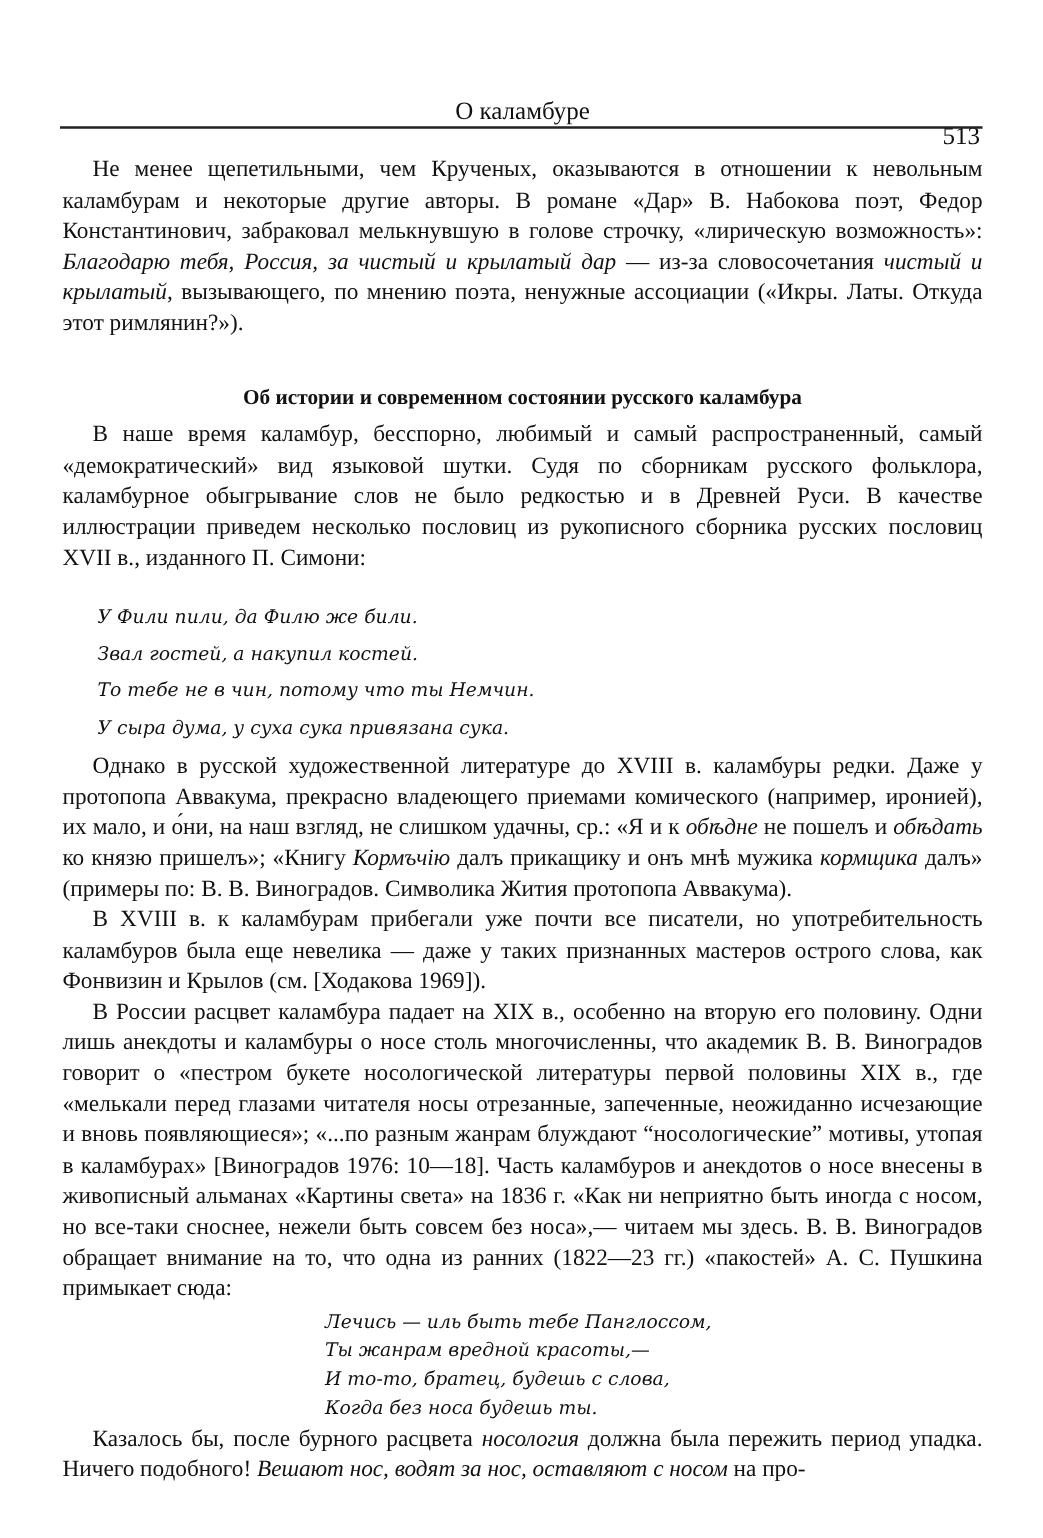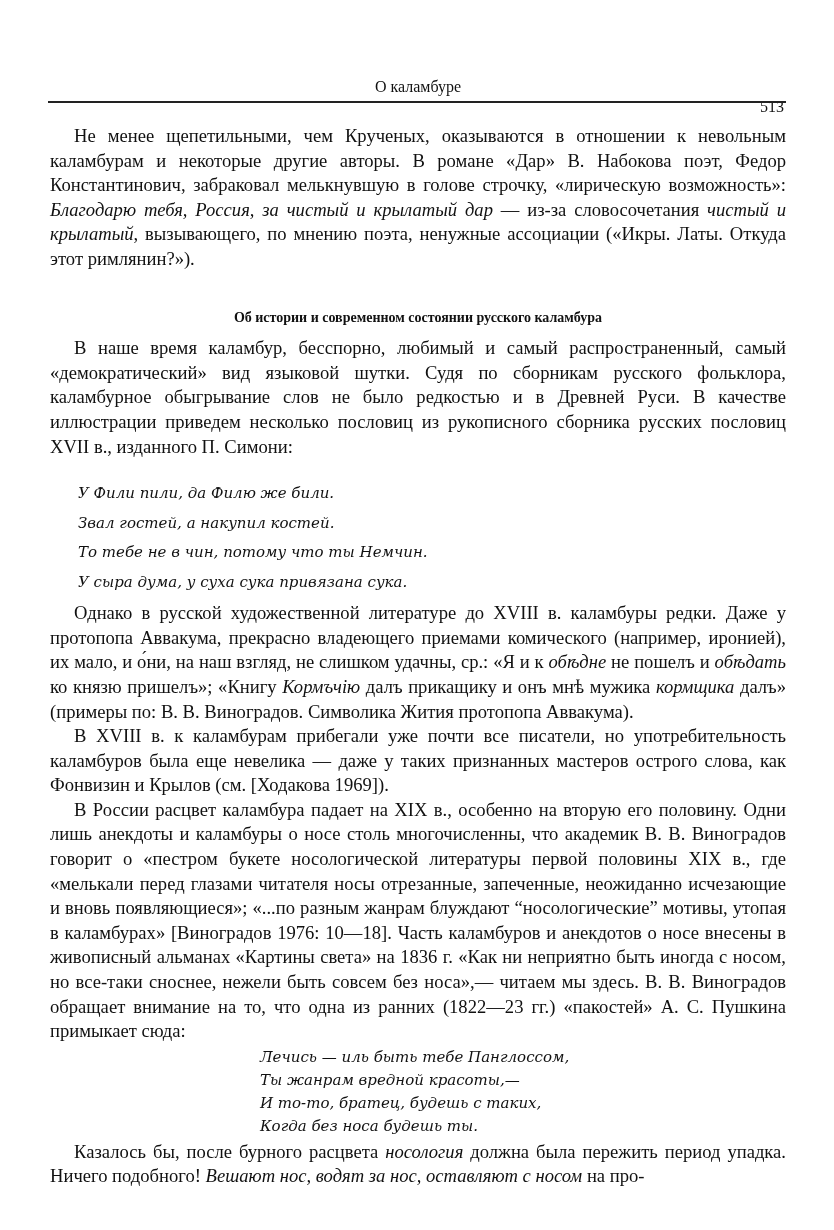--- a/index.html
+++ b/index.html
@@ -1,26 +1,26 @@
 <!DOCTYPE html>
 <html><head>
 <meta charset="utf-8">
 <style>
   html, body { margin: 0; padding: 0; background: #ffffff; }
   body { width: 834px; height: 1230px; position: relative; overflow: hidden;
          font-family: "Liberation Serif", "DejaVu Serif", serif; color: #111; }
   .page { position: absolute; left: 50px; top: 0; width: 736px; }
-  .running-head { position: absolute; left: 0; top: 78px; width: 736px; height: 22px; font-size: 16px; }
+  .running-head { position: absolute; left: 0; top: 78px; width: 736px; height: 22px; font-size: 20px; }
   .running-title { position: absolute; left: 0; right: 0; text-align: center; top: 0; }
   .page-number { position: absolute; right: 2px; top: 0; margin-top: 20px; }
   .head-rule { position: absolute; left: -2px; top: 101px; width: 738px; height: 0; border-top: 2px solid #222; }
   .body { position: absolute; left: 0; top: 124px; width: 736px; font-size: 18.6px; line-height: 24.6px; }
   p { margin: 0; text-align: justify; text-indent: 24px; hyphens: manual; }
   i { font-style: italic; }
-  .section-title { font-weight: bold; text-align: center; font-size: 14px; margin: 34px 0 6px 0; }
+  .section-title { font-weight: bold; text-align: center; font-size: 17px; margin: 34px 0 6px 0; }
   .proverbs { margin: 20px 0 4px 28px; font-style: italic; font-family: "DejaVu Serif", serif; font-size: 15px; }
   .proverbs div { height: 29.5px; line-height: 29.5px; }
   .poem { margin: 2px 0 2px 210px; font-style: italic; font-family: "DejaVu Serif", serif; font-size: 15px; }
   .poem div { height: 23px; line-height: 23px; }
   .footer-sig { position: absolute; left: 50px; top: 1234px; font-size: 14px; text-align: center; }
 </style>
 </head>
 <body>
 
 <div class="page">
@@ -46,21 +46,21 @@
 
     <p><span>Однако в русской художественной литературе до XVIII в. каламбуры редки. Даже у протопопа Аввакума, прекрасно владеющего приемами комического (например, иронией), их мало, и о́ни, на наш взгляд, не слишком удачны, ср.: «Я и к </span><i>обѣдне</i><span> не пошелъ и </span><i>обѣдать</i><span> ко князю пришелъ»; «Книгу </span><i>Кормъчiю</i><span> далъ прикащику и онъ мнѣ мужика </span><i>кормщика</i><span> далъ» (примеры по: В. В. Виноградов. Символика Жития протопопа Аввакума).</span></p>
 
     <p>В XVIII в. к каламбурам прибегали уже почти все писатели, но употребительность каламбуров была еще невелика — даже у таких признанных мастеров острого слова, как Фонвизин и Крылов (см. [Ходакова 1969]).</p>
 
     <p>В России расцвет каламбура падает на XIX в., особенно на вторую его половину. Одни лишь анекдоты и каламбуры о носе столь многочисленны, что академик В. В. Виноградов говорит о «пестром букете носологической литературы первой половины XIX в., где «мелькали перед глазами читателя носы отрезанные, запеченные, неожиданно исчезающие и вновь появляющиеся»; «...по разным жанрам блуждают “носологические” мотивы, утопая в каламбурах» [Виноградов 1976: 10—18]. Часть каламбуров и анекдотов о носе внесены в живописный альманах «Картины света» на 1836 г. «Как ни неприятно быть иногда с носом, но все-таки сноснее, нежели быть совсем без носа»,— читаем мы здесь. В. В. Виноградов обращает внимание на то, что одна из ранних (1822—23 гг.) «пакостей» А. С. Пушкина примыкает сюда:</p>
 
     <div class="poem">
       <div>Лечись — иль быть тебе Панглоссом,</div>
       <div>Ты жанрам вредной красоты,—</div>
-      <div>И то-то, братец, будешь с таких,</div>
+      <div>И то-то, братец, будешь с слова,</div>
       <div>Когда без носа будешь ты.</div>
     </div>
 
     <p><span>Казалось бы, после бурного расцвета </span><i>носология</i><span> должна была пережить период упадка. Ничего подобного! </span><i>Вешают нос, водят за нос, оставляют с носом</i><span> на про-</span></p>
   </div>
 </div>
 
 <div class="footer-sig">33 — 1789</div>
 
 </body></html>

